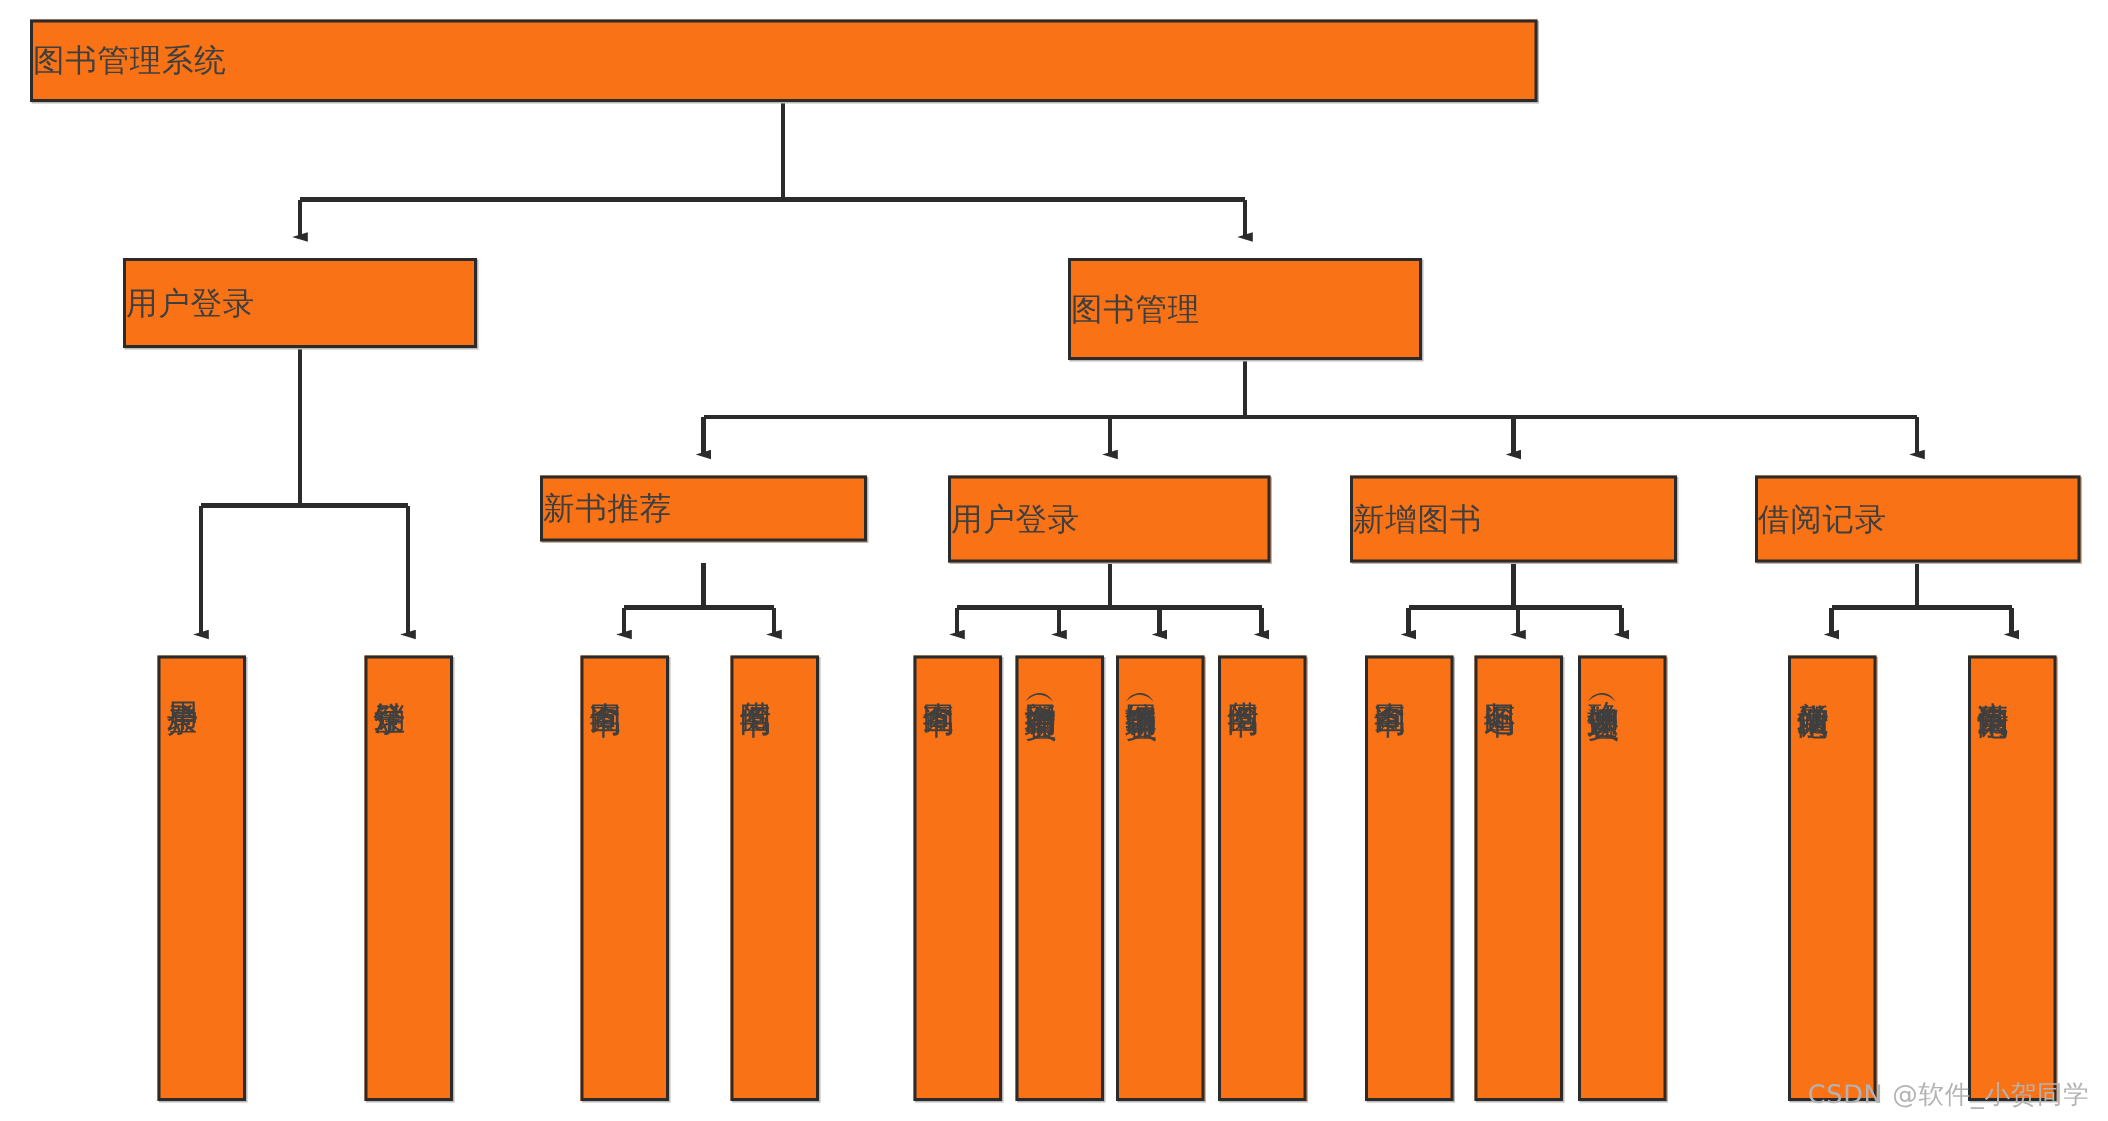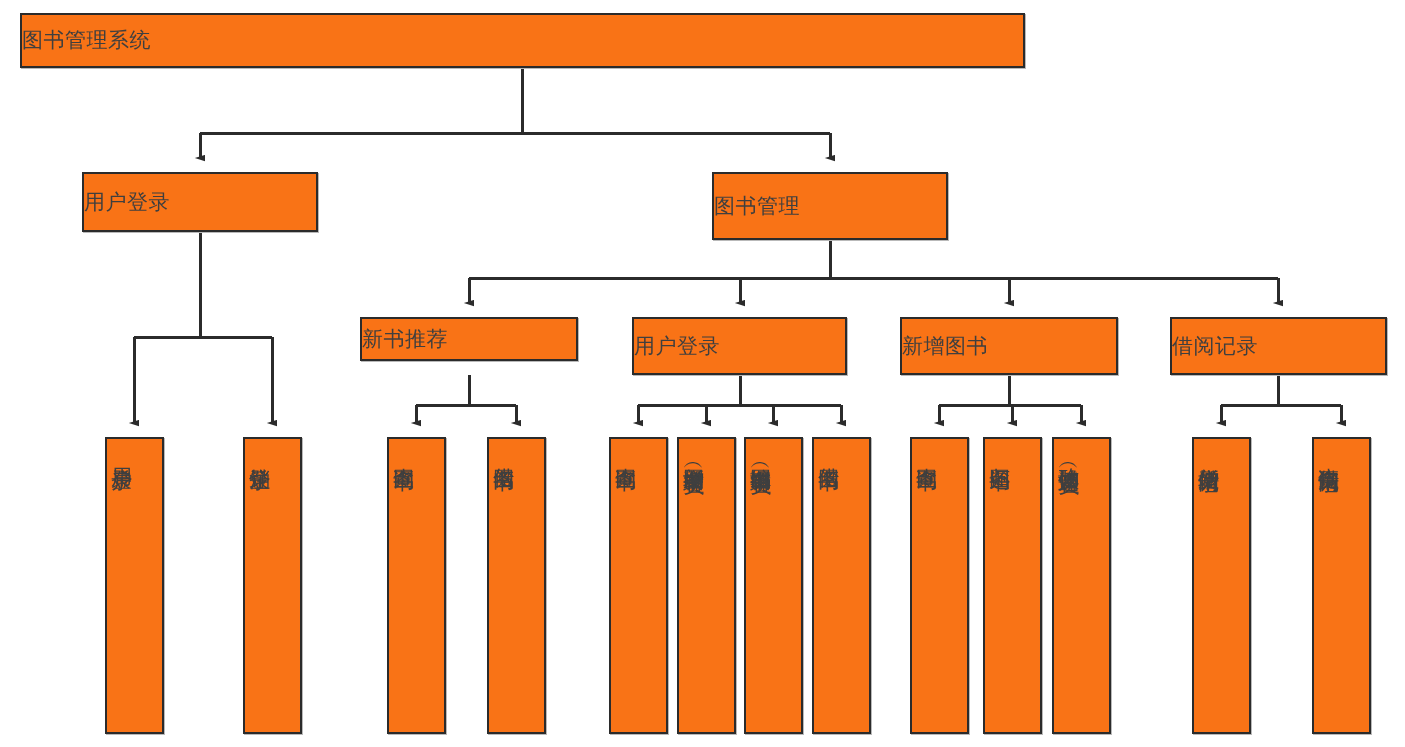--- a/index.html
+++ b/index.html
@@ -187,14 +187,15 @@
     <span class="node-label">确认归还（管理员）</span>
   </div>
 
   <div class="node vertical" style="left:1192px; top:437px; width:59px; height:297px;">
     <span class="node-label">新增借阅记录</span>
   </div>
   <div class="node vertical" style="left:1312px; top:437px; width:59px; height:297px;">
     <span class="node-label">查询借阅记录</span>
   </div>
 
+  <div id="watermark">CSDN @软件_小贺同学</div>
 
 </div>
 
 </body></html>

